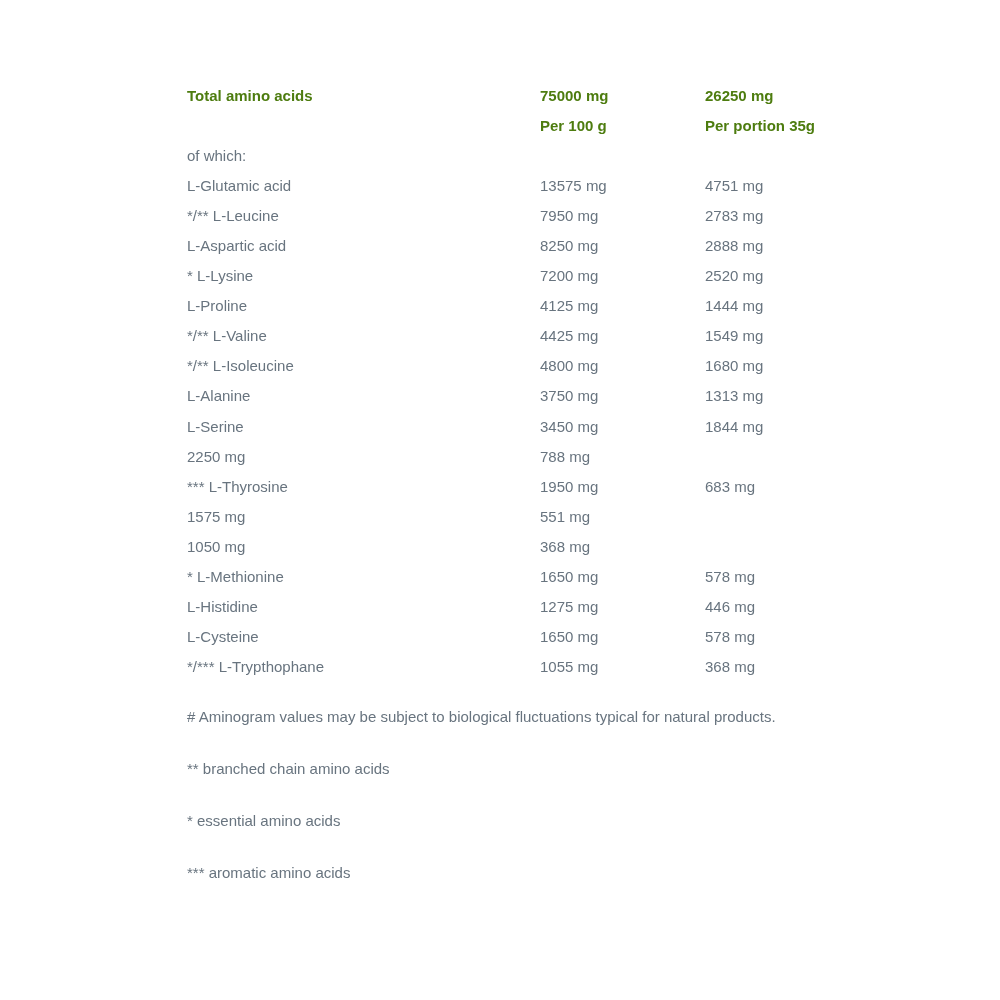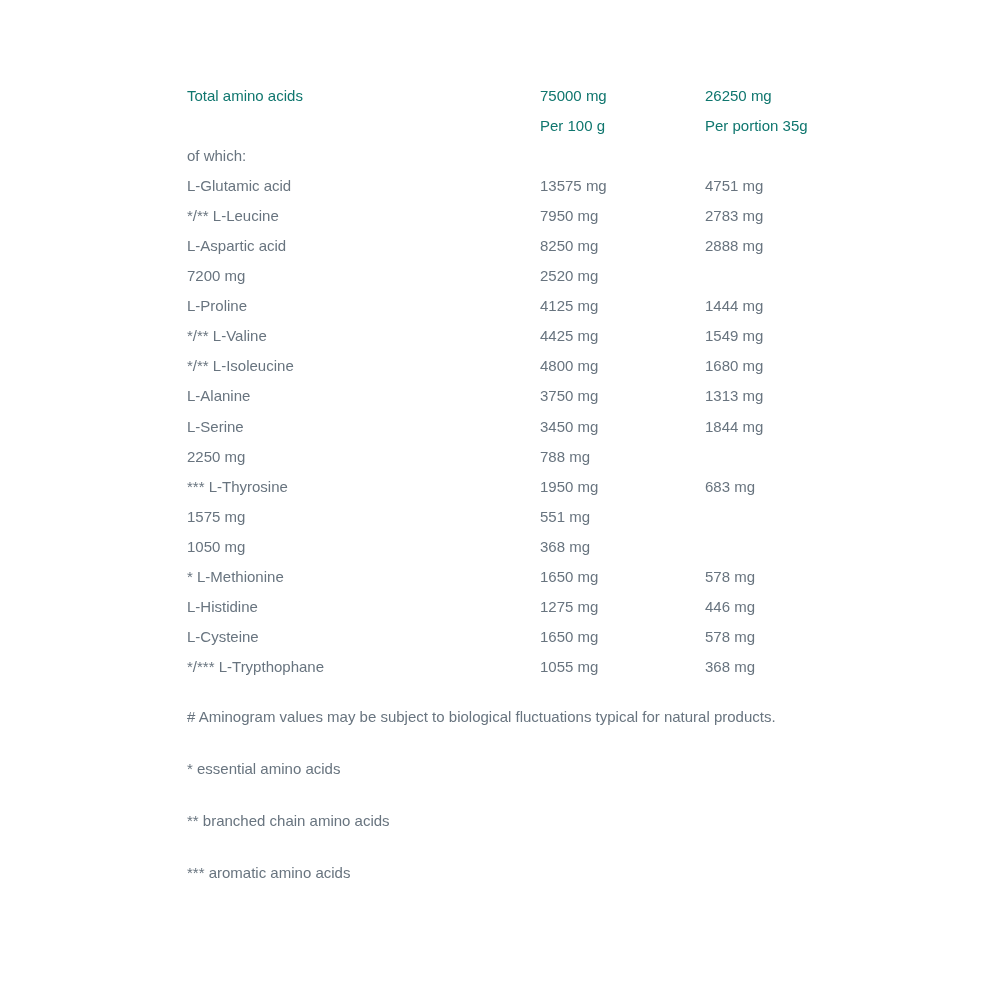--- a/index.html
+++ b/index.html
@@ -14,21 +14,21 @@
   .sheet { position: relative; width: 1000px; height: 1000px; overflow: hidden; }
   .content { position: absolute; left: 187px; top: 80px; width: 660px; }
 
   .trow {
     display: grid;
     grid-template-columns: 353px 165px 1fr;
     height: 30.1px;
     align-items: center;
   }
   .cell { white-space: nowrap; }
-  .bold { font-weight: normal; color: #0f766e; }
+  .bold { font-weight: bold; color: #4d7c0f; }
 
   .note { margin-top: 20px; line-height: 30px; white-space: nowrap; }
   .footnote { margin-top: 22px; line-height: 30px; white-space: nowrap; }
 </style>
 </head>
 <body>
 
 <div class="sheet">
   <div class="content">
 
@@ -59,20 +59,21 @@
       <div class="cell">*/** L-Leucine</div>
       <div class="cell">7950 mg</div>
       <div class="cell">2783 mg</div>
     </div>
     <div class="trow">
       <div class="cell">L-Aspartic acid</div>
       <div class="cell">8250 mg</div>
       <div class="cell">2888 mg</div>
     </div>
     <div class="trow">
+      <div class="cell">* L-Lysine</div>
       <div class="cell">7200 mg</div>
       <div class="cell">2520 mg</div>
     </div>
     <div class="trow">
       <div class="cell">L-Proline</div>
       <div class="cell">4125 mg</div>
       <div class="cell">1444 mg</div>
     </div>
     <div class="trow">
       <div class="cell">*/** L-Valine</div>
@@ -127,18 +128,18 @@
       <div class="cell">578 mg</div>
     </div>
     <div class="trow">
       <div class="cell">*/*** L-Trypthophane</div>
       <div class="cell">1055 mg</div>
       <div class="cell">368 mg</div>
     </div>
 
     <div class="note"># Aminogram values may be subject to biological fluctuations typical for natural products.</div>
 
+    <div class="footnote">** branched chain amino acids</div>
     <div class="footnote">* essential amino acids</div>
-    <div class="footnote">** branched chain amino acids</div>
     <div class="footnote">*** aromatic amino acids</div>
 
   </div>
 </div>
 
 </body></html>

